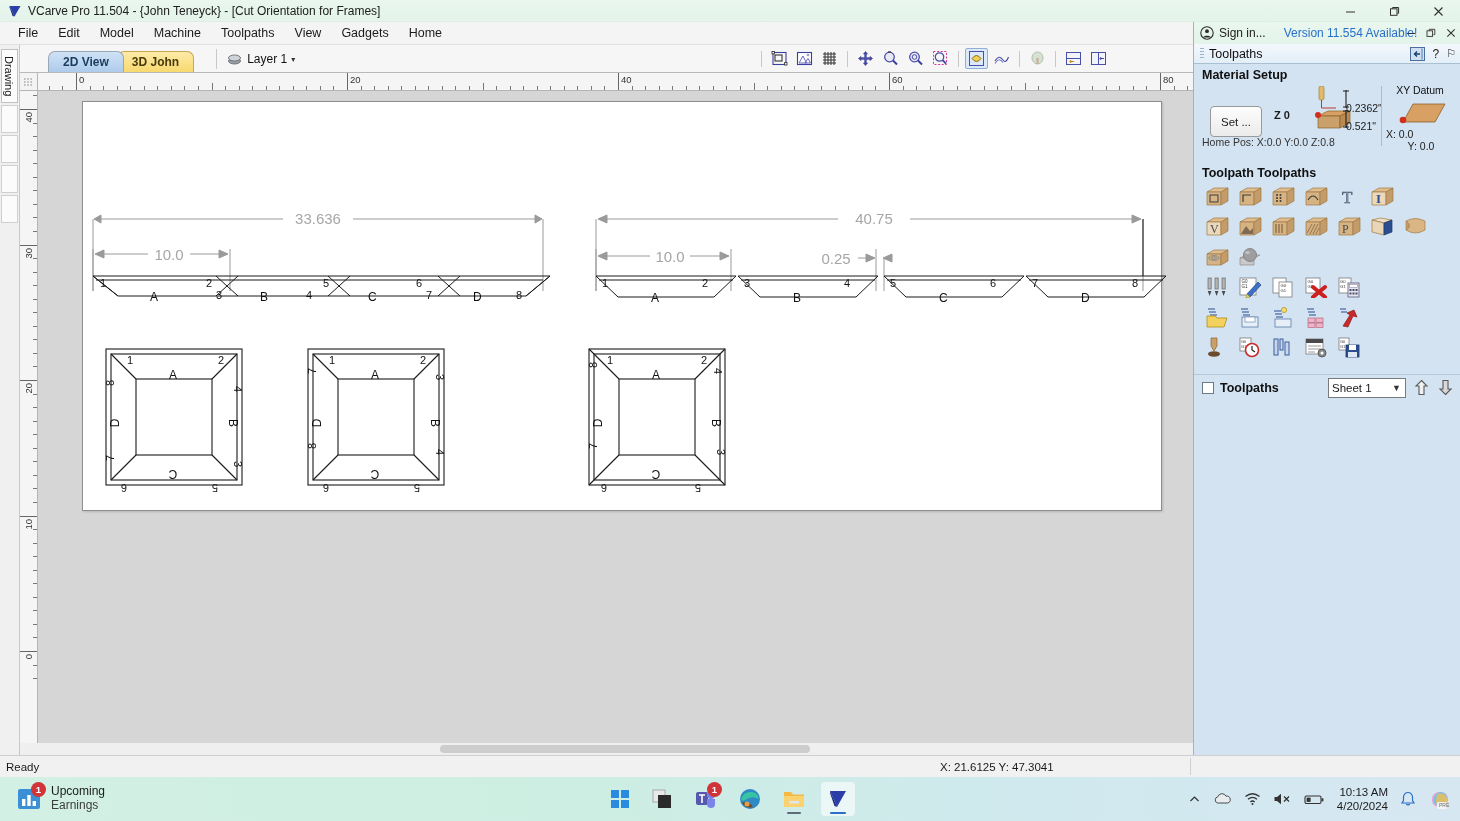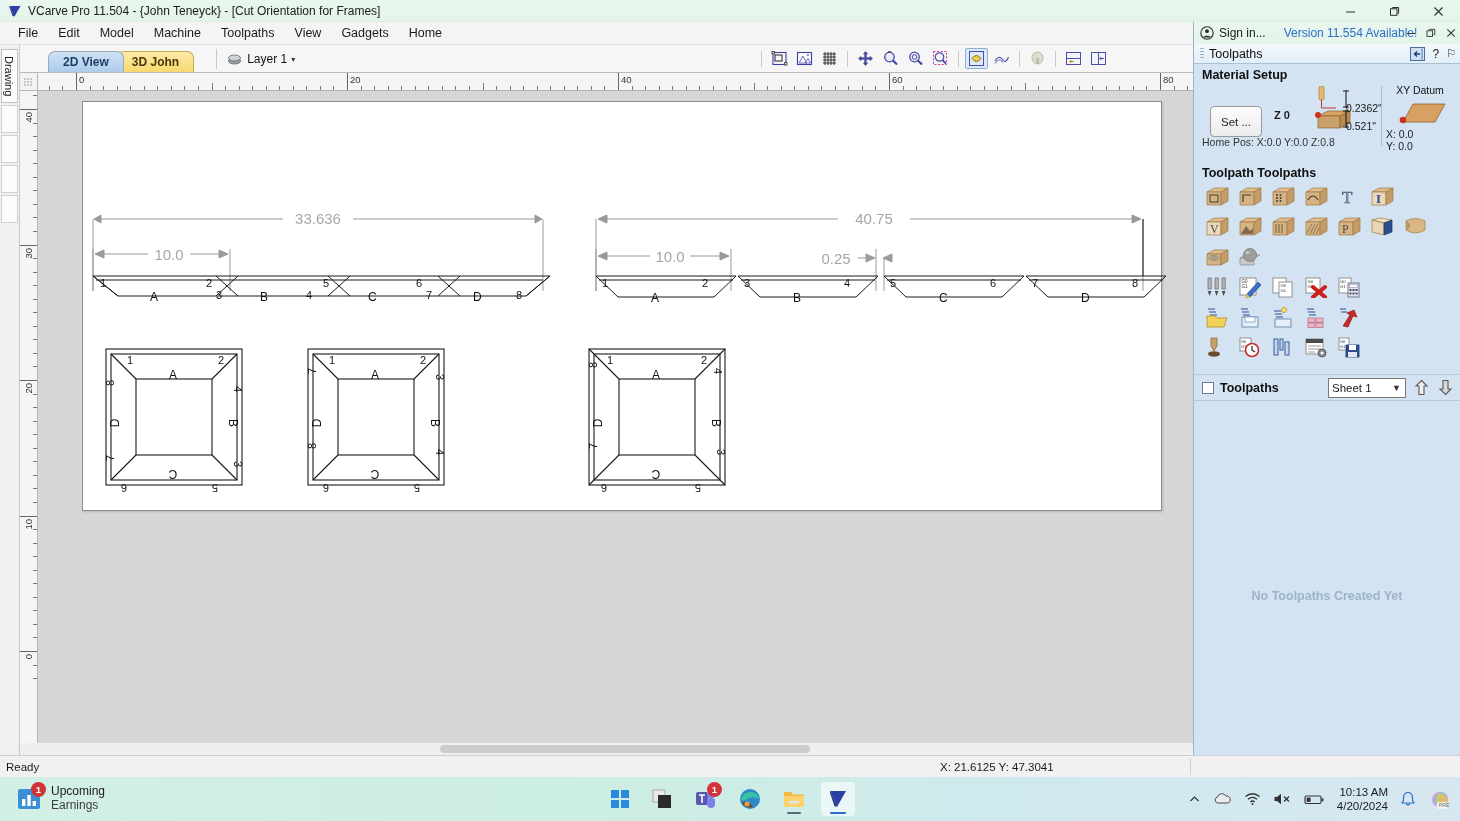--- a/index.html
+++ b/index.html
@@ -212,21 +212,21 @@
     display:flex; align-items:center; justify-content:center;
     cursor:default;
   }
   .z0-label{ position:absolute; left:80px; top:25px; font-size:11px; font-weight:bold;}
   .mat-dim1{ position:absolute; left:152px; top:18px; font-size:10.5px;}
   .mat-dim2{ position:absolute; left:152px; top:36px; font-size:10.5px;}
   .homepos{ position:absolute; left:8px; top:52px; font-size:10.5px; color:#333;text-align:right;}
   .xy-datum{ position:absolute; right:4px; top:0px; width:72px; text-align:center;}
   .xy-title{ font-size:10.5px; color:#111;}
   .xy-x{ font-size:10.5px; text-align:left; padding-left:2px;}
-  .xy-y{ font-size:10.5px; text-align:left; padding-left:2px;}
+  .xy-y{ font-size:10.5px; text-align:center; padding-left:2px;}
   .vdivider{ position:absolute; right:78px; top:2px; width:1px; height:60px; background:#a9bdd0;}
 
   .ops-grid{ padding:2px 6px 6px 8px; }
   .ops-row{ display:flex; gap:2px; margin-bottom:4px; }
   .op{
     width:31px; height:26px; display:flex; align-items:center; justify-content:center;
     cursor:default; border:1px solid transparent; border-radius:2px;
   }
 
   .tp-list-header{
@@ -1240,23 +1240,20 @@
         <path d="M7.5 1.5 L13 7 H10 V15.5 H5 V7 H2 Z" fill="#f0f0f0" stroke="#5a5a5a" stroke-width="1.1"></path>
       </svg>
     </span>
     <span class="arrow-btn">
       <svg width="15" height="17" viewBox="0 0 15 17">
         <path d="M7.5 15.5 L13 10 H10 V1.5 H5 V10 H2 Z" fill="#d8d8d8" stroke="#5a5a5a" stroke-width="1.1"></path>
       </svg>
     </span>
   </div>
 
-  <div class="tp-empty">
-    <div class="tp-empty-text">No Toolpaths Created Yet</div>
-  </div>
 </div>
 
 <div class="statusbar">
   <span class="status-ready">Ready</span>
   <span class="status-coords">X: 21.6125 Y: 47.3041</span>
   <span class="status-sep"></span>
 </div>
 
 <div class="taskbar">
   <div class="tb-widget">

